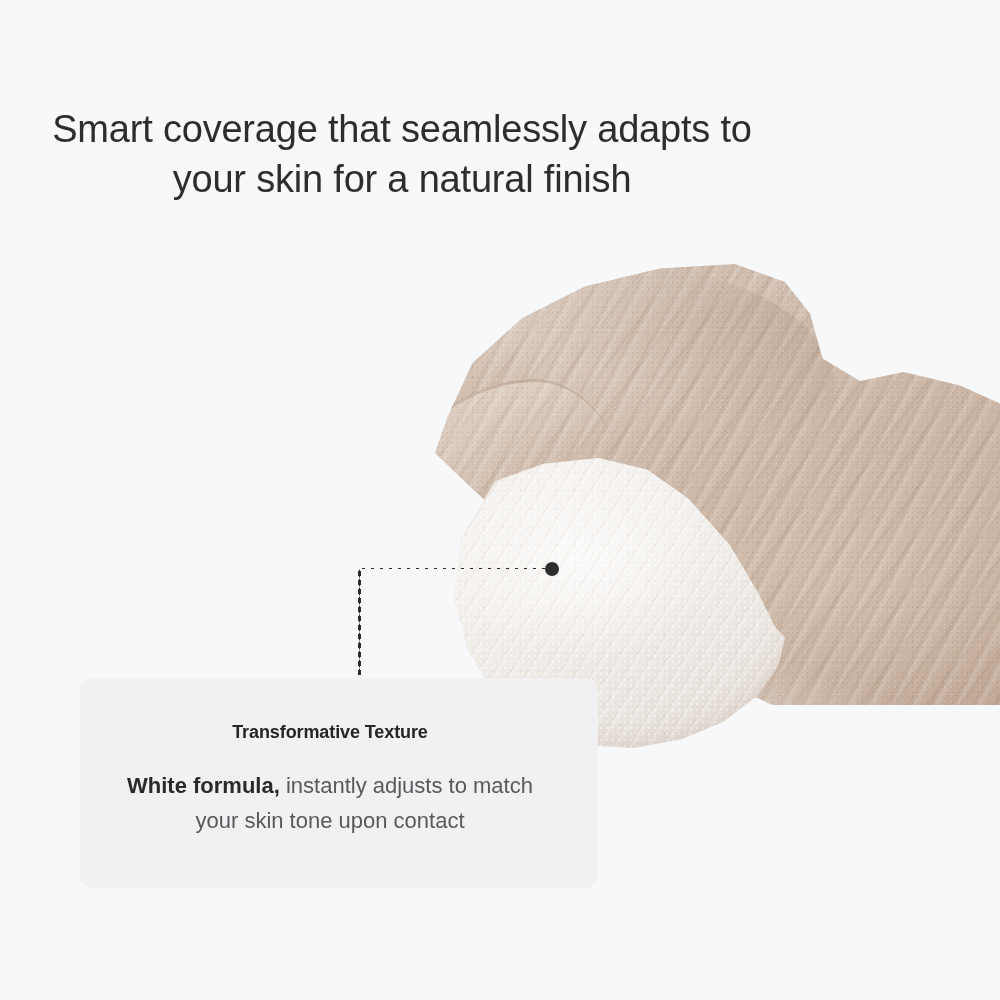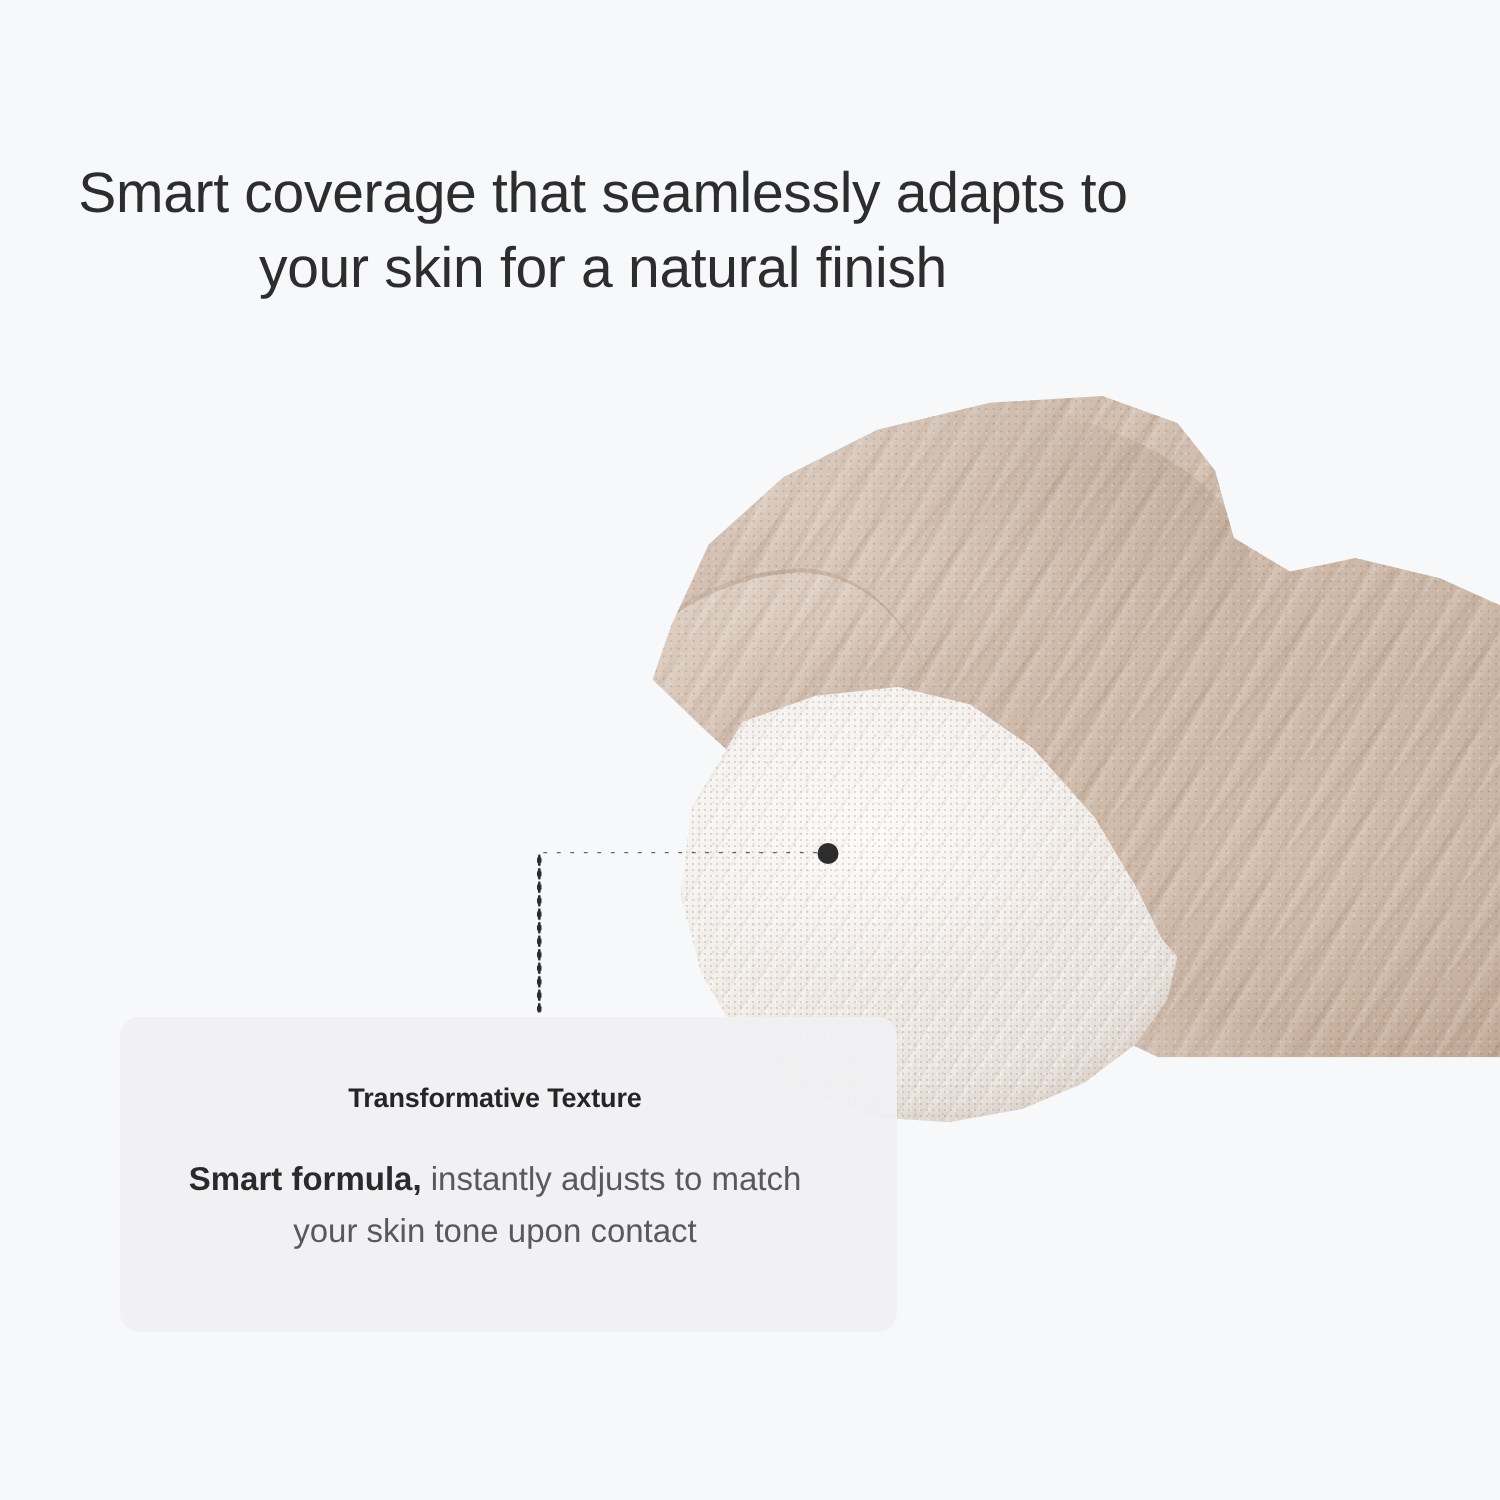--- a/index.html
+++ b/index.html
@@ -314,18 +314,18 @@
   </div>
 
   <div class="leader-h"></div>
   <div class="leader-v"></div>
   <div class="hotspot-dot"></div>
 
   <div class="info-card">
     <div class="card-inner">
       <div class="card-title">Transformative Texture</div>
       <div class="card-body">
-        <span class="lead">Smart formula,</span><span> instantly adjusts to match your skin tone upon contact</span>
+        <span class="lead">White formula,</span><span> instantly adjusts to match your skin tone upon contact</span>
       </div>
     </div>
   </div>
 
 </div>
 
 </body></html>

